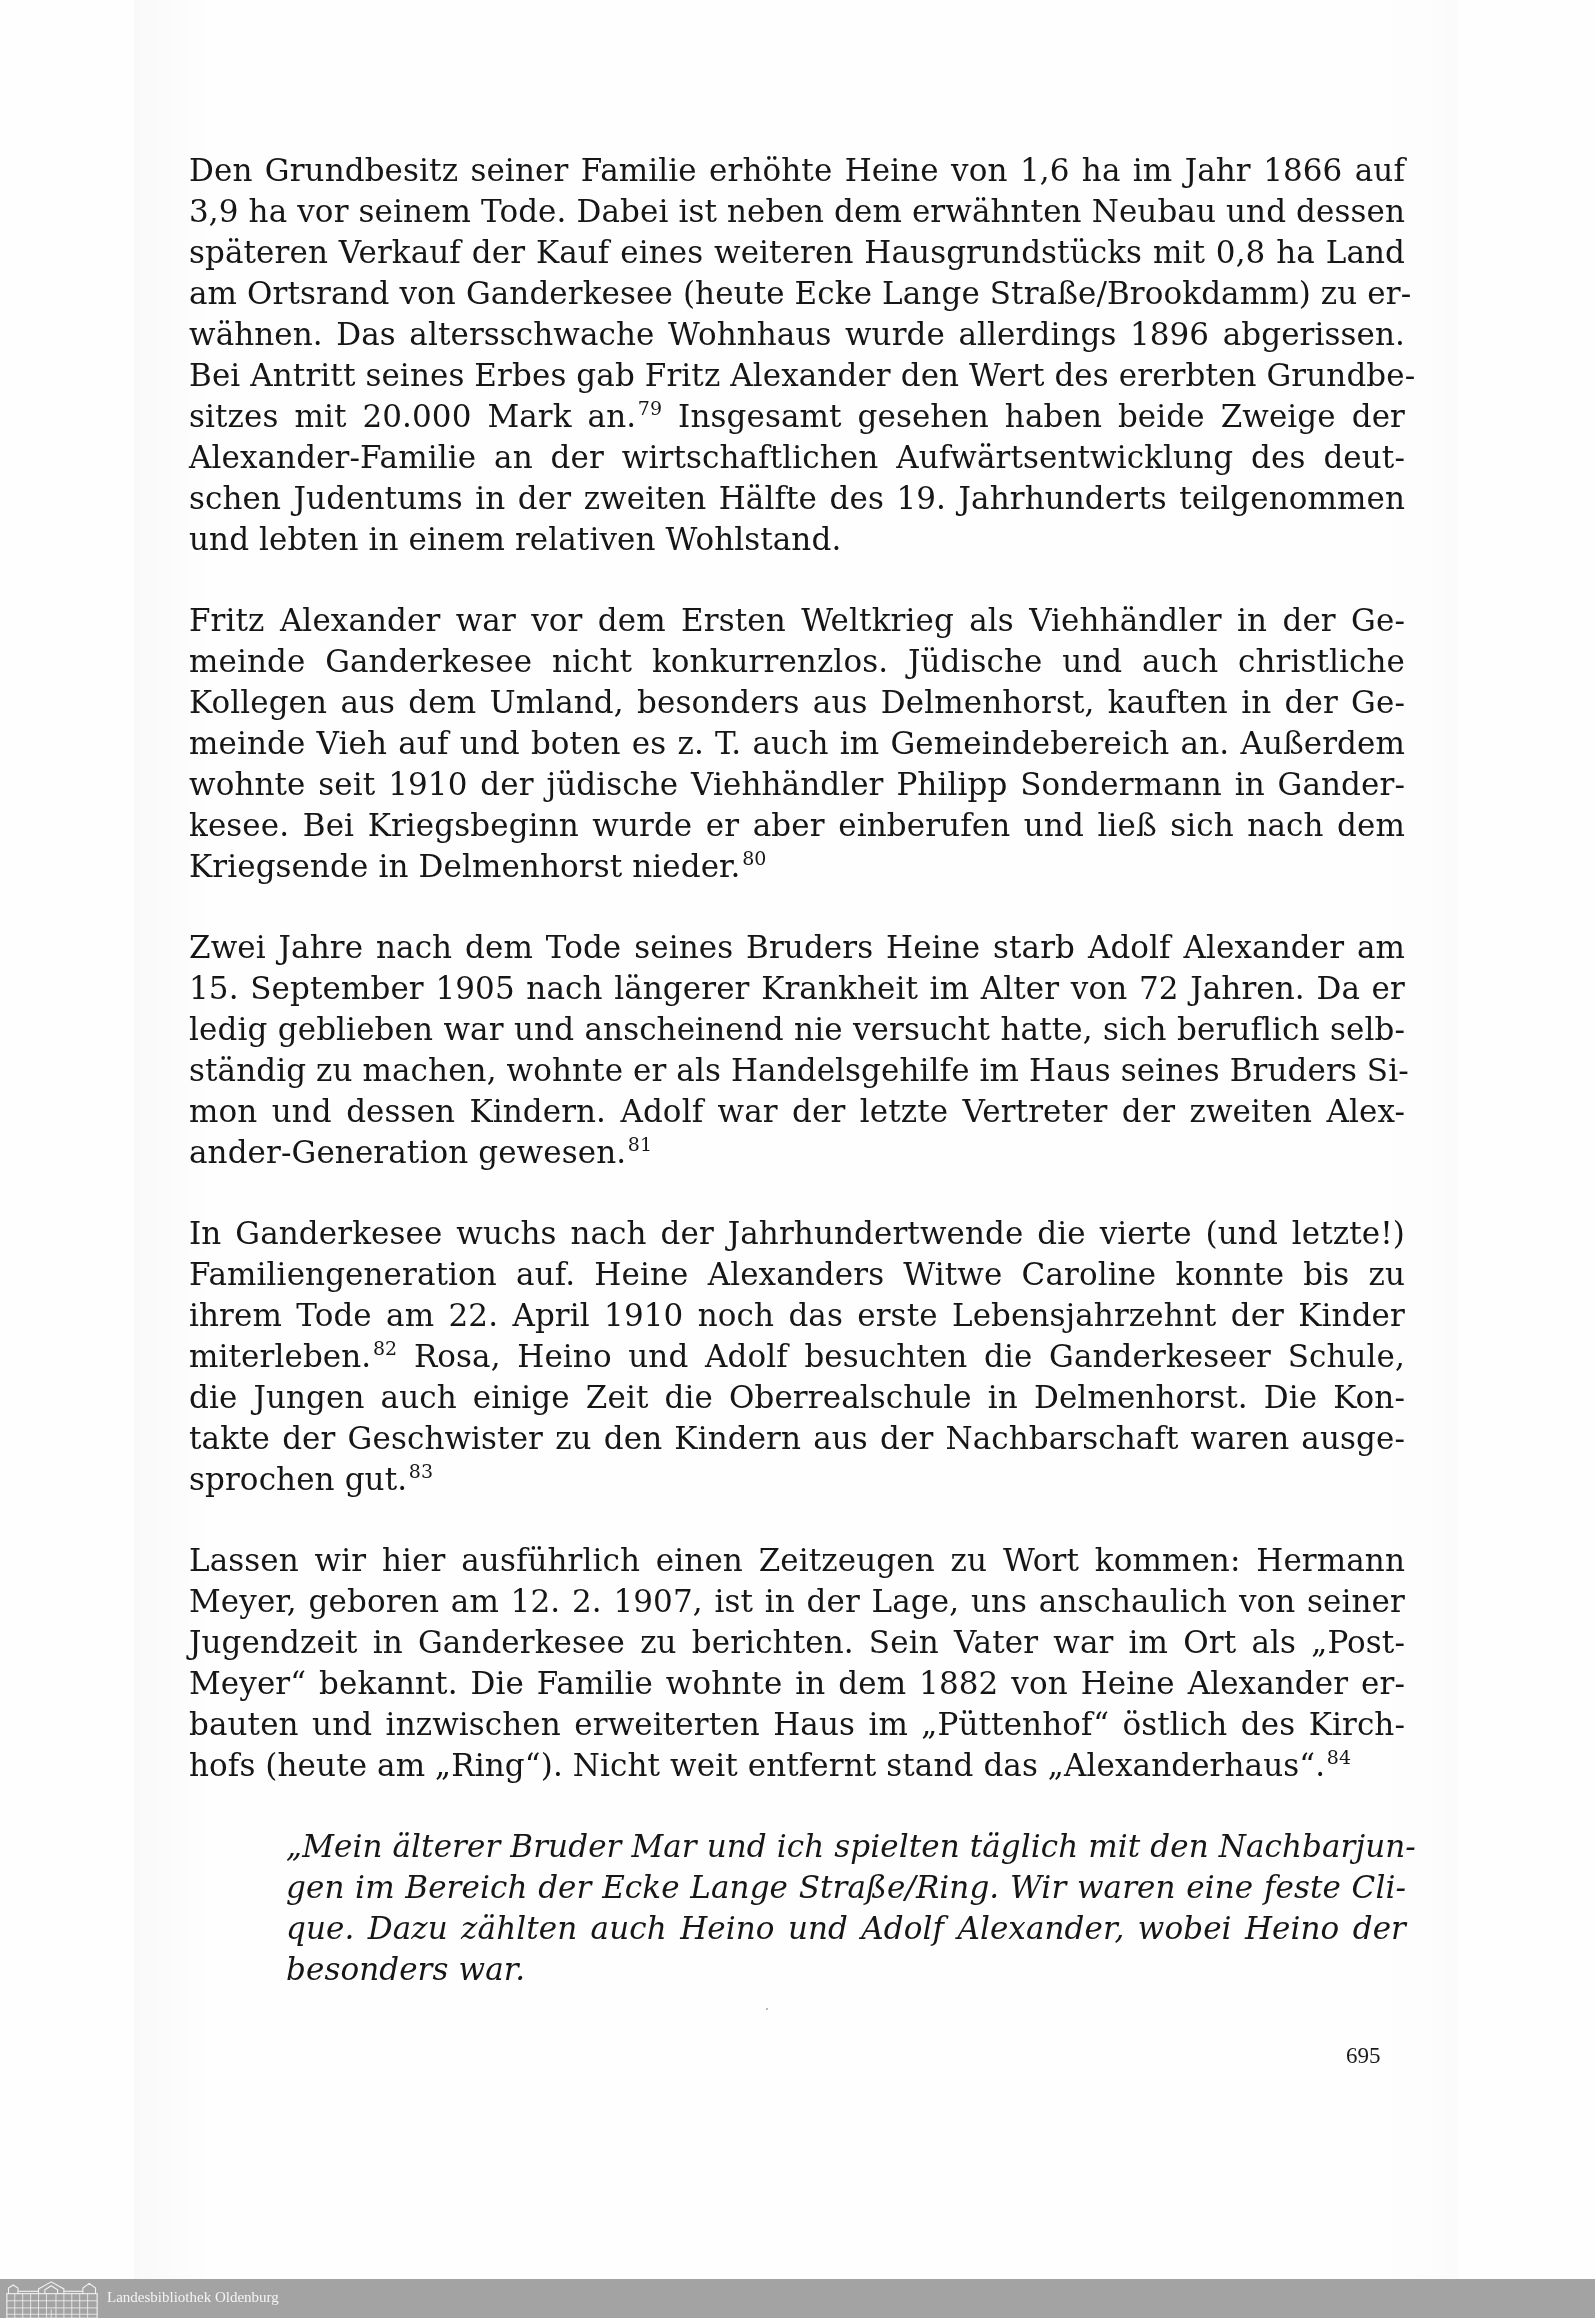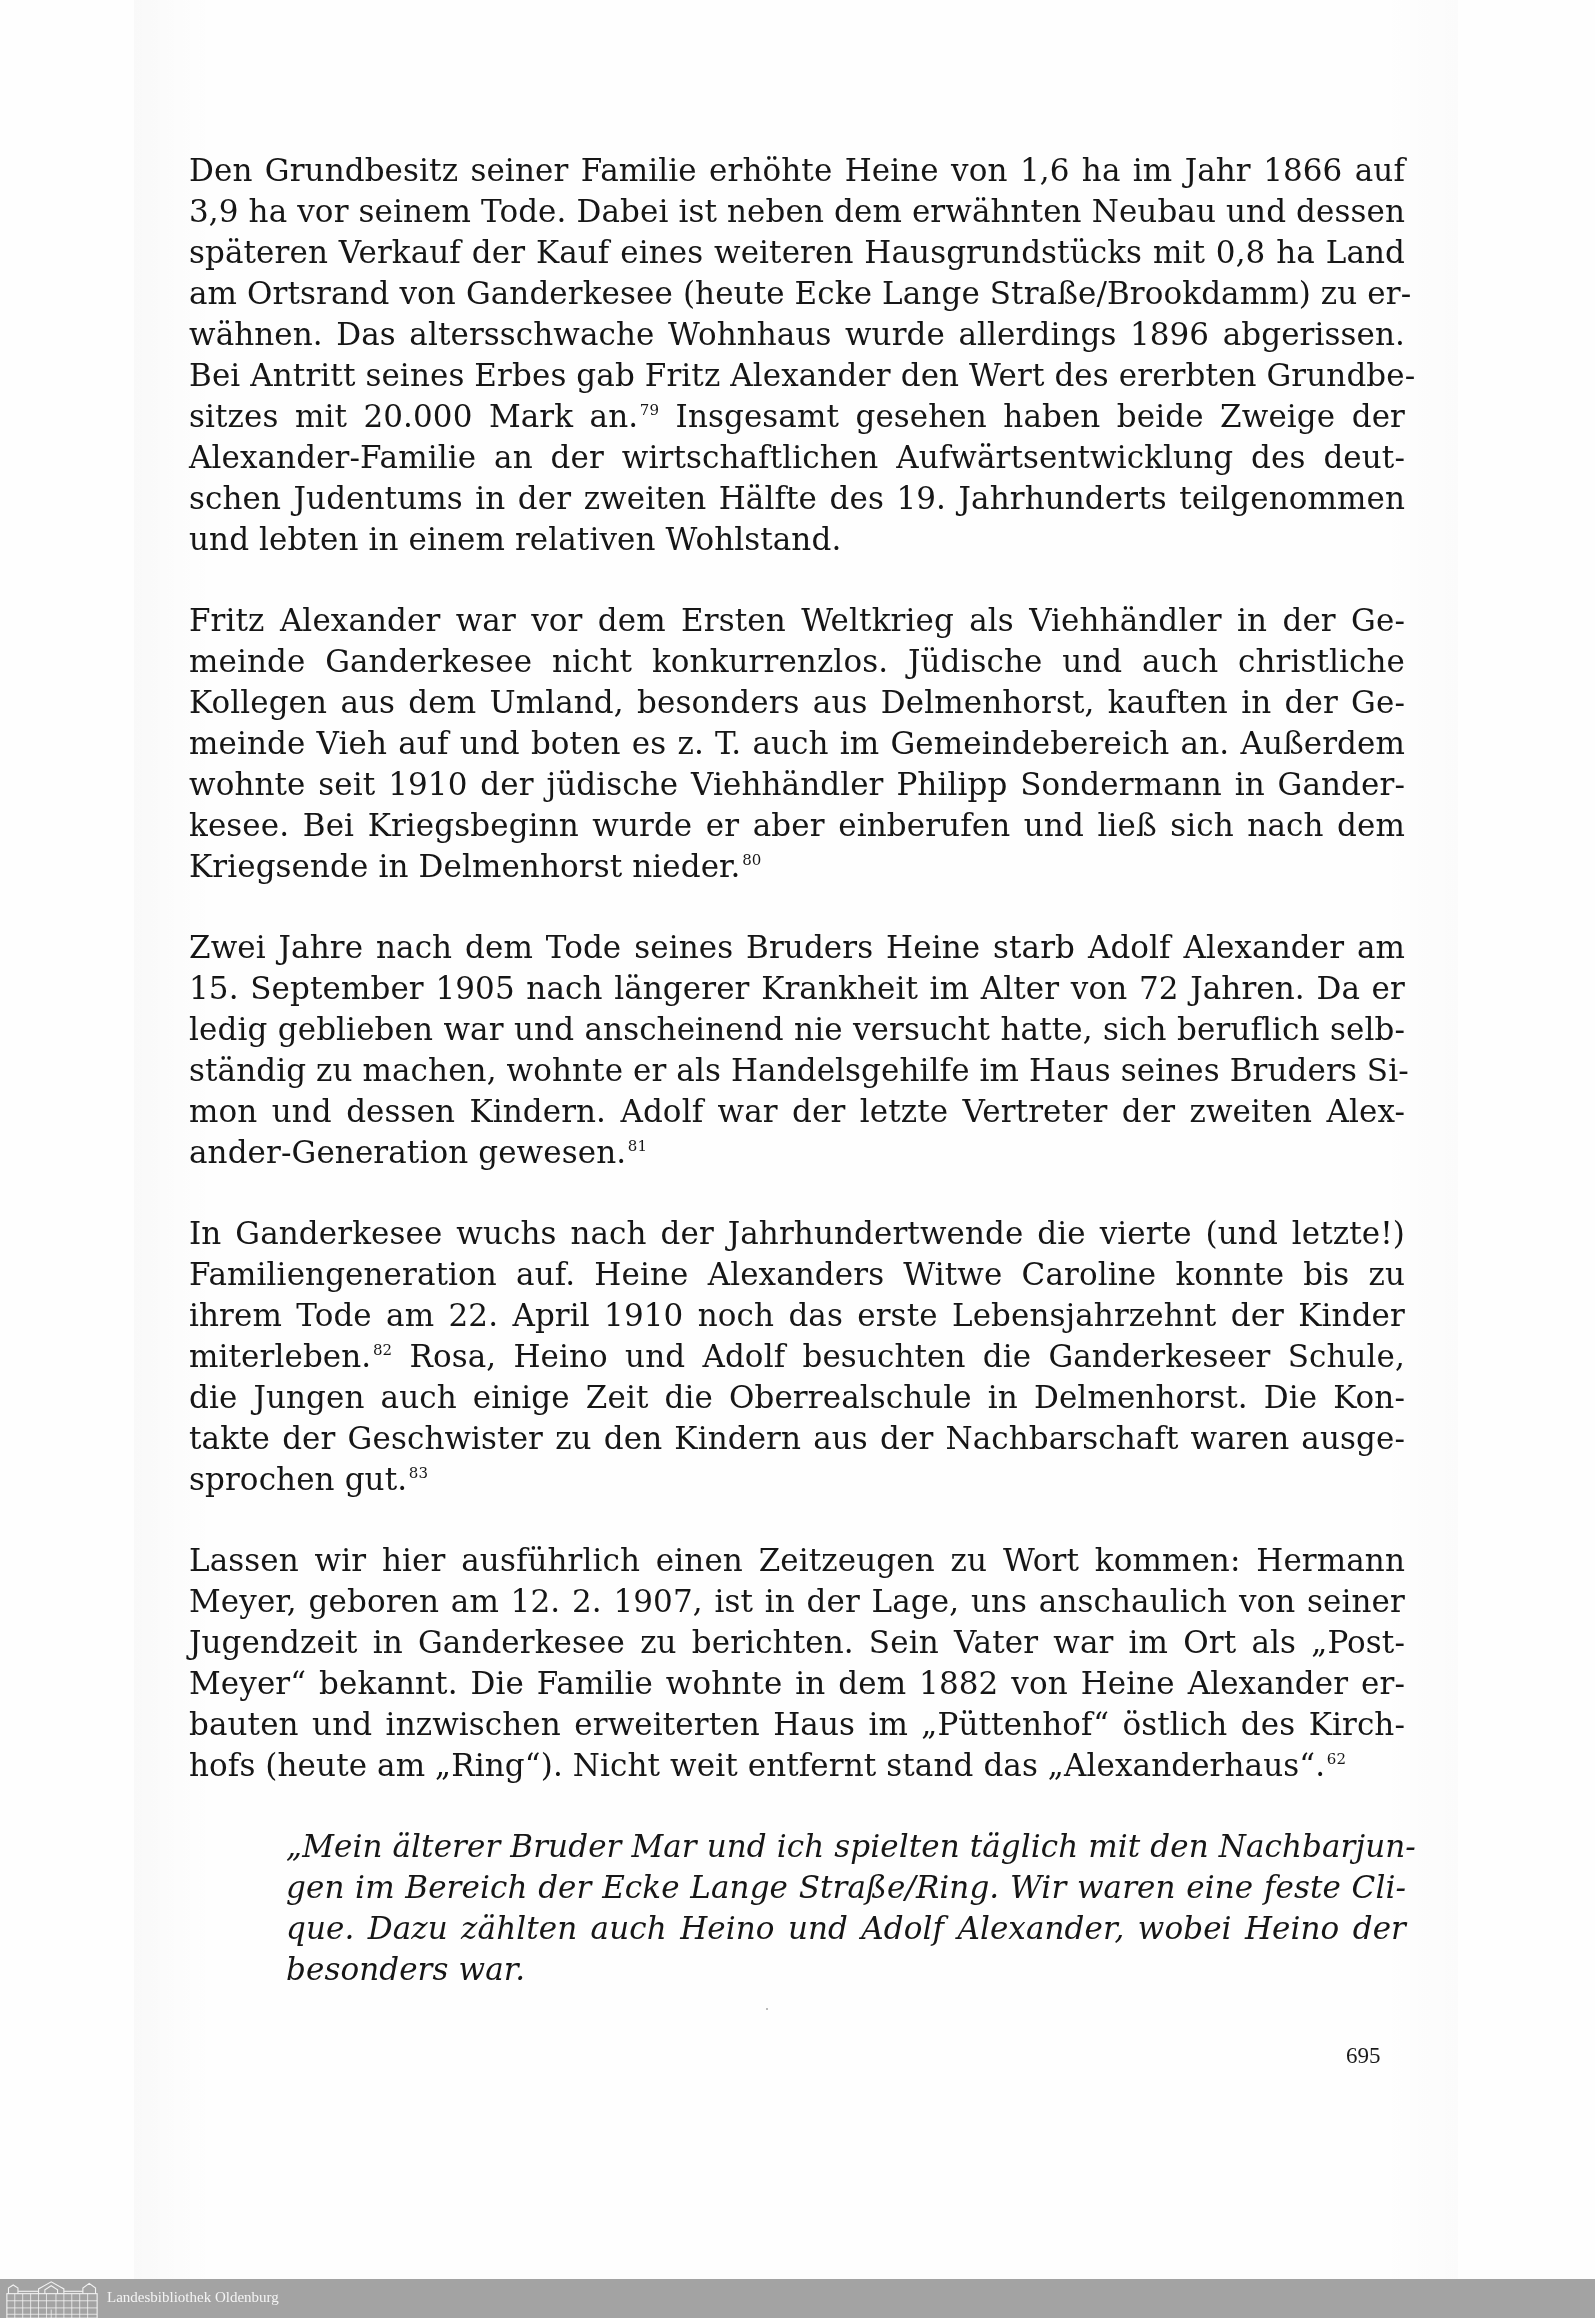--- a/index.html
+++ b/index.html
@@ -50,21 +50,21 @@
       text-align: justify;
       text-align-last: justify;
       white-space: nowrap;
       overflow: visible;
       letter-spacing: 0.1px;
     }
     .line.last {
       text-align-last: left;
     }
     .fn {
-      font-size: 15px;
+      font-size: 19px;
       vertical-align: 12px;
       line-height: 0;
       margin-left: 1.6px;
     }
     .quote {
       margin: 0 0 0 97px;
       width: 1120px;
       font-style: italic;
     }
     .page-number {
@@ -157,21 +157,21 @@
       <span class="line">takte der Geschwister zu den Kindern aus der Nachbarschaft waren ausge-</span>
       <span class="line last"><span>sprochen gut.</span><sup class="fn">83</sup></span>
     </p>
 
     <p class="para">
       <span class="line">Lassen wir hier ausführlich einen Zeitzeugen zu Wort kommen: Hermann</span>
       <span class="line">Meyer, geboren am 12. 2. 1907, ist in der Lage, uns anschaulich von seiner</span>
       <span class="line">Jugendzeit in Ganderkesee zu berichten. Sein Vater war im Ort als „Post-</span>
       <span class="line">Meyer“ bekannt. Die Familie wohnte in dem 1882 von Heine Alexander er-</span>
       <span class="line">bauten und inzwischen erweiterten Haus im „Püttenhof“ östlich des Kirch-</span>
-      <span class="line last"><span>hofs (heute am „Ring“). Nicht weit entfernt stand das „Alexanderhaus“.</span><sup class="fn">62</sup></span>
+      <span class="line last"><span>hofs (heute am „Ring“). Nicht weit entfernt stand das „Alexanderhaus“.</span><sup class="fn">84</sup></span>
     </p>
 
     <blockquote class="quote">
       <span class="line">„Mein älterer Bruder Mar und ich spielten täglich mit den Nachbarjun-</span>
       <span class="line">gen im Bereich der Ecke Lange Straße/Ring. Wir waren eine feste Cli-</span>
       <span class="line">que. Dazu zählten auch Heino und Adolf Alexander, wobei Heino der</span>
       <span class="line last">besonders war.</span>
     </blockquote>
   </div>
 

